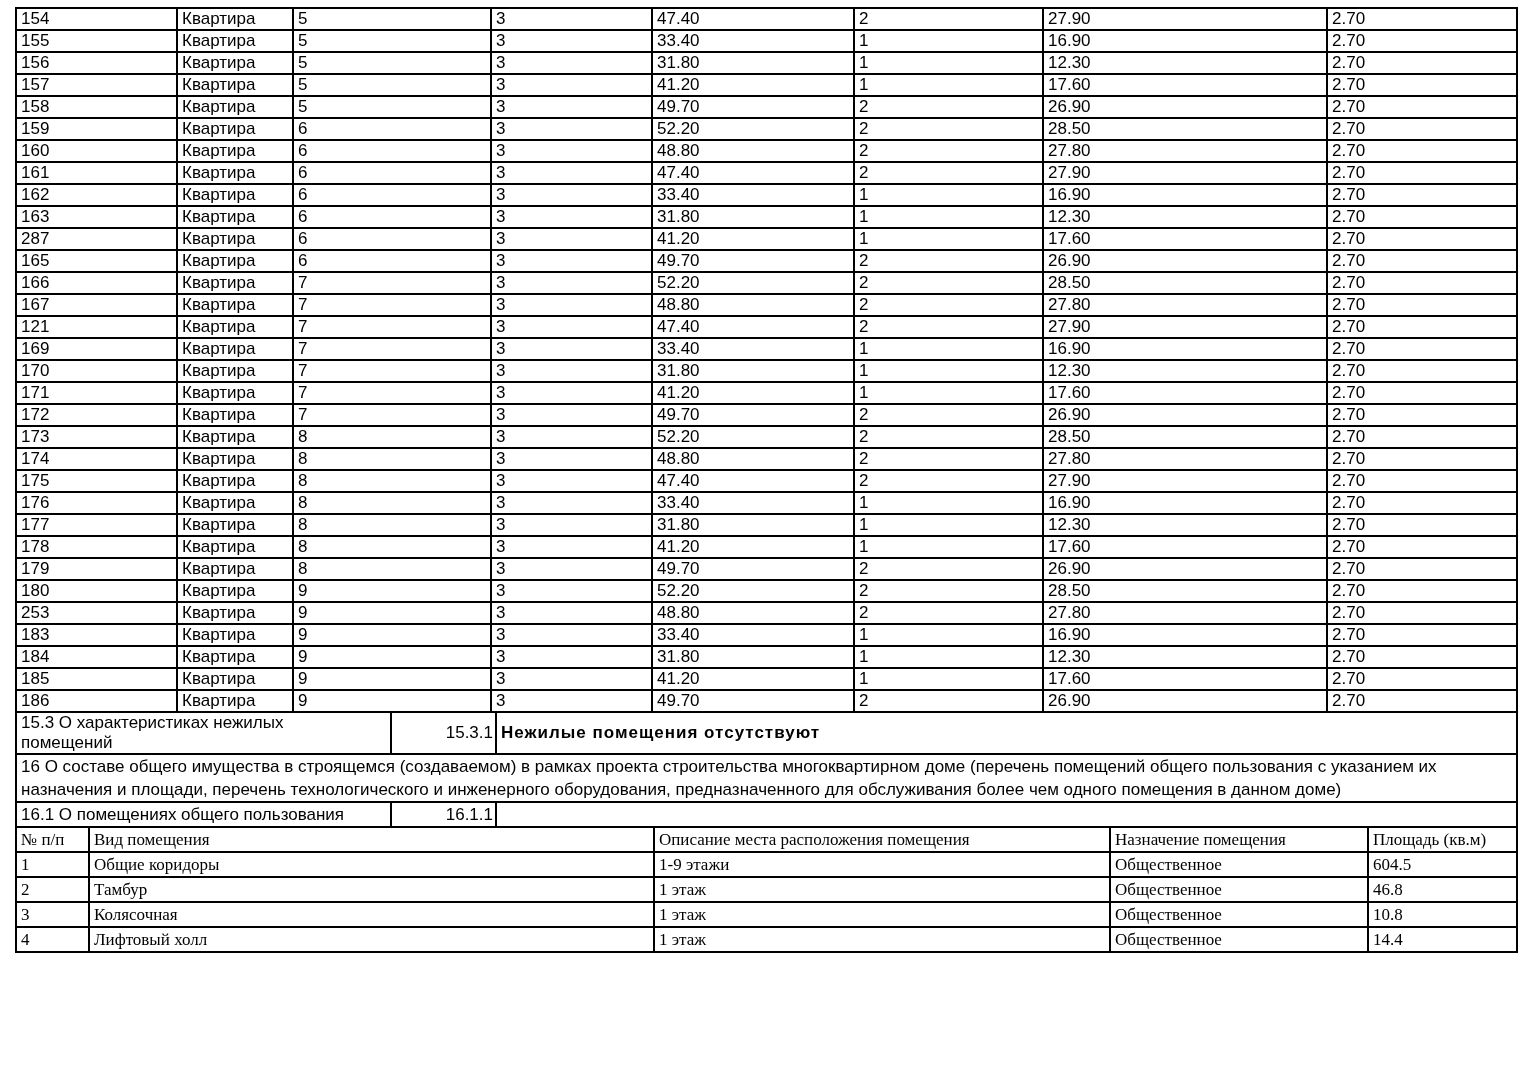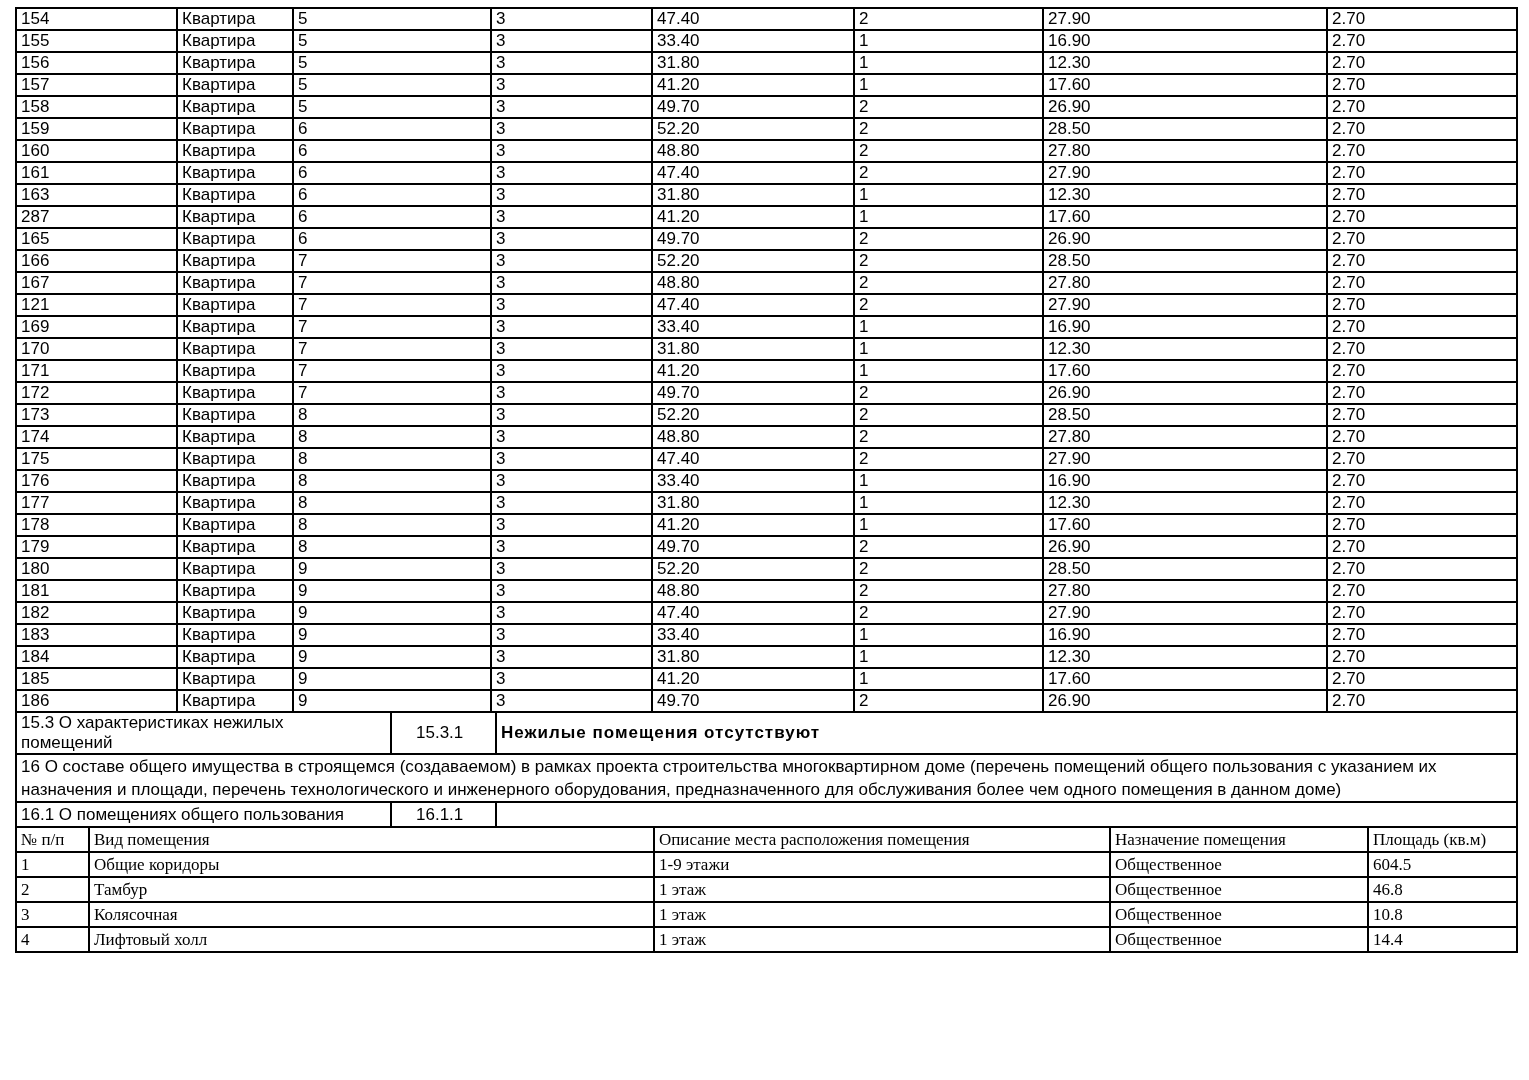--- a/index.html
+++ b/index.html
@@ -32,21 +32,21 @@
     font-weight:normal;
     overflow:hidden;
     white-space:nowrap;
   }
   
   .apt-table tr{height:16px;}
   
   .row-sect{height:41px;}
   .cell-sect-label{white-space:normal;line-height:20px;}
   .cell-sect-label .wrap{max-width:352px;}
-  .cell-code{padding-left:24px;}
+  .cell-code{padding-left:24px;text-align:right;}
   .cell-value-bold{
     font-weight:bold;
     letter-spacing:1px;
   }
   
   .row-16{height:48px;}
   .cell-16{
     white-space:normal;
     line-height:23px;
     padding:0 6px 0 4px;
@@ -147,20 +147,30 @@
           <td>161</td>
           <td>Квартира</td>
           <td>6</td>
           <td>3</td>
           <td>47.40</td>
           <td>2</td>
           <td>27.90</td>
           <td>2.70</td>
         </tr>
         <tr>
+          <td>162</td>
+          <td>Квартира</td>
+          <td>6</td>
+          <td>3</td>
+          <td>33.40</td>
+          <td>1</td>
+          <td>16.90</td>
+          <td>2.70</td>
+        </tr>
+        <tr>
           <td>163</td>
           <td>Квартира</td>
           <td>6</td>
           <td>3</td>
           <td>31.80</td>
           <td>1</td>
           <td>12.30</td>
           <td>2.70</td>
         </tr>
         <tr>
@@ -327,37 +337,27 @@
           <td>180</td>
           <td>Квартира</td>
           <td>9</td>
           <td>3</td>
           <td>52.20</td>
           <td>2</td>
           <td>28.50</td>
           <td>2.70</td>
         </tr>
         <tr>
-          <td>181</td>
+          <td>253</td>
           <td>Квартира</td>
           <td>9</td>
           <td>3</td>
           <td>48.80</td>
           <td>2</td>
           <td>27.80</td>
-          <td>2.70</td>
-        </tr>
-        <tr>
-          <td>182</td>
-          <td>Квартира</td>
-          <td>9</td>
-          <td>3</td>
-          <td>47.40</td>
-          <td>2</td>
-          <td>27.90</td>
           <td>2.70</td>
         </tr>
         <tr>
           <td>183</td>
           <td>Квартира</td>
           <td>9</td>
           <td>3</td>
           <td>33.40</td>
           <td>1</td>
           <td>16.90</td>

